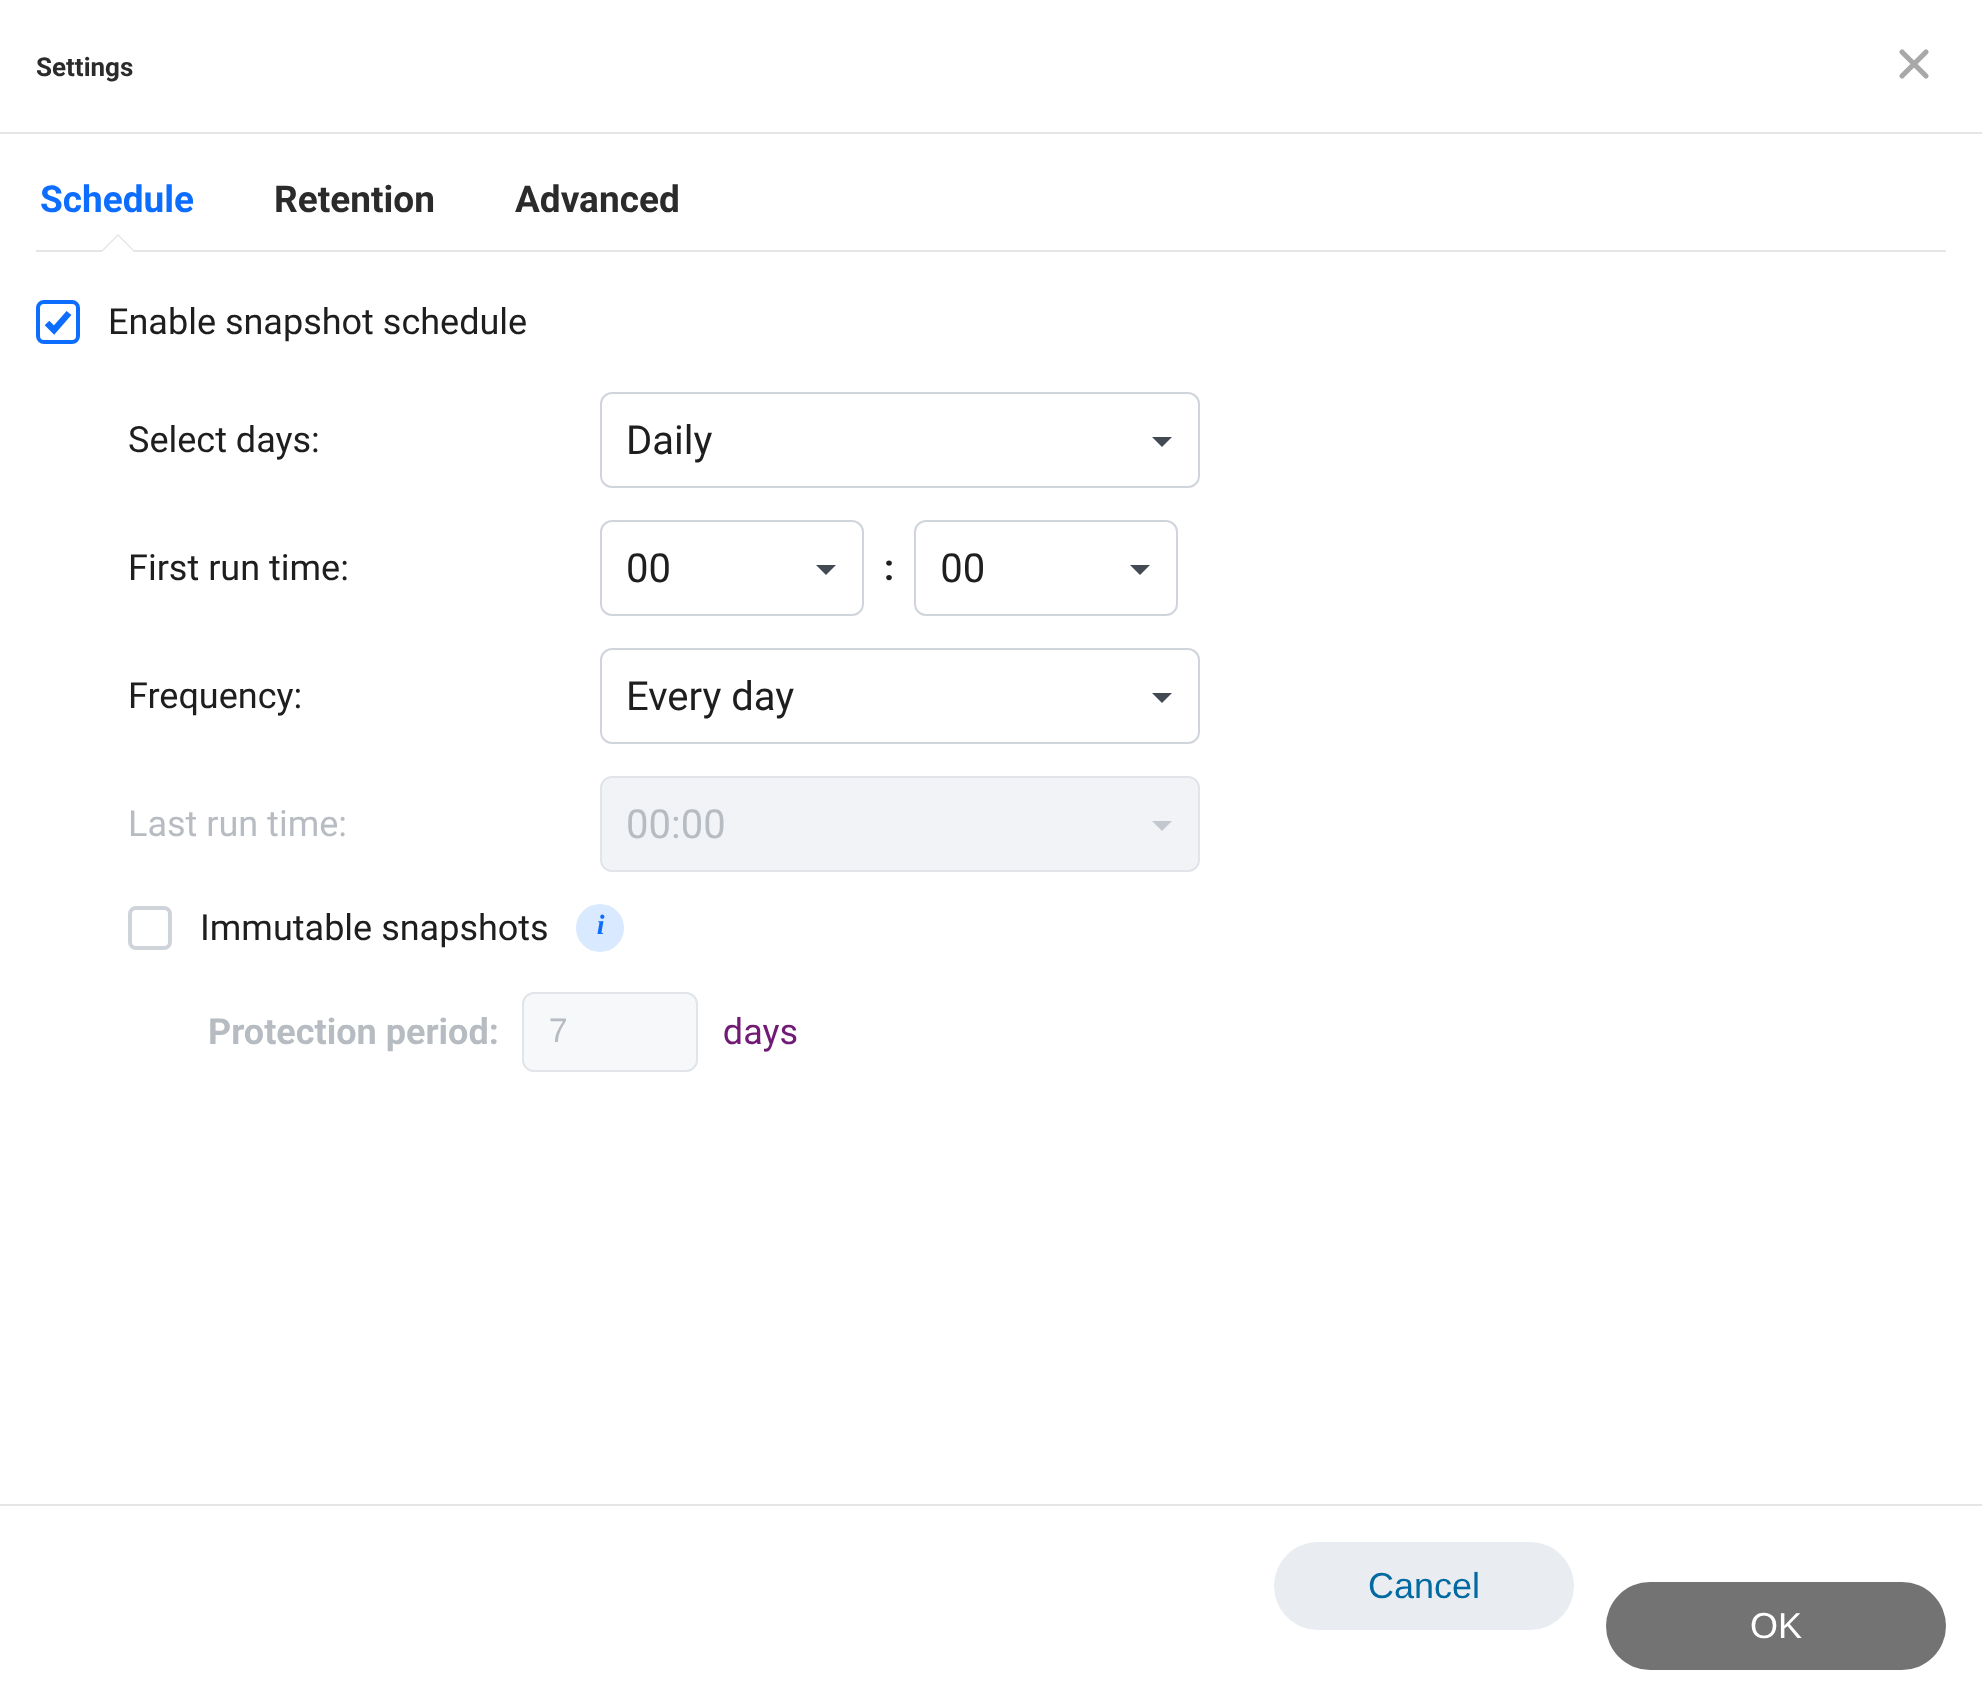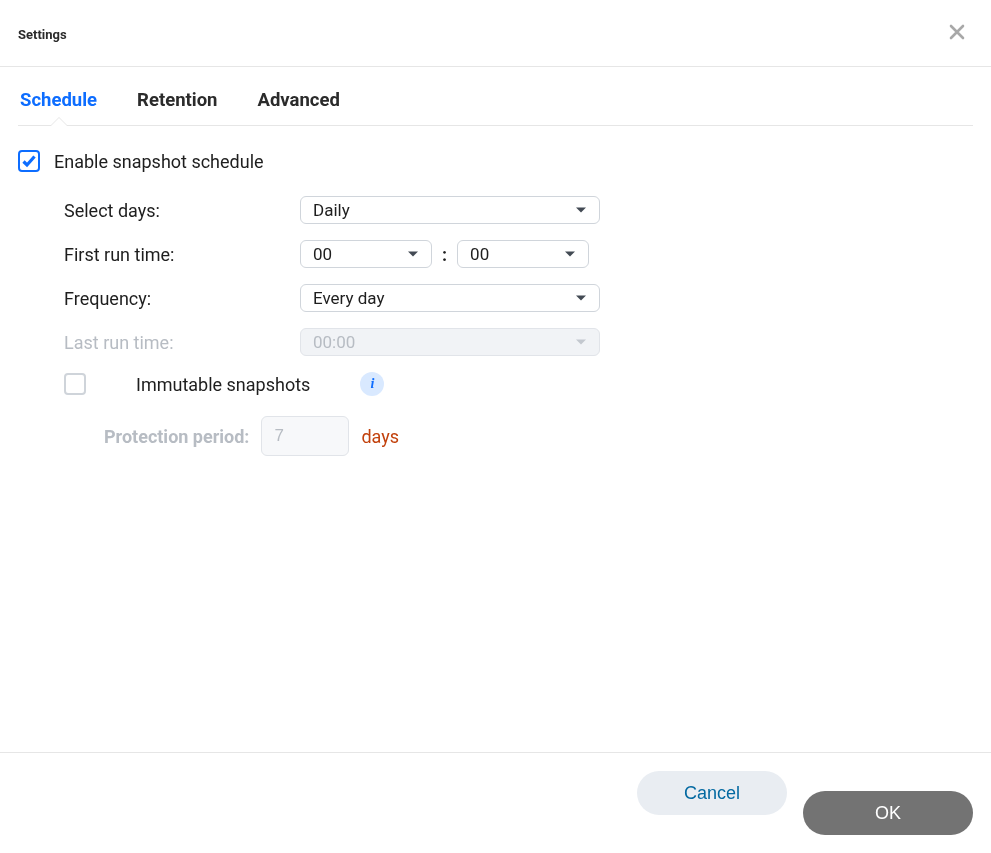--- a/index.html
+++ b/index.html
@@ -61,49 +61,49 @@
   .checkbox svg { width: 16px; height: 16px; stroke: #0d6dff; stroke-width: 3.2; fill:none; display:none; }
   .checkbox.checked svg { display:block; }
 
   .cb-label { margin-left: 14px; font-size: 18px; }
 
   .form-row { display: flex; align-items: center; margin: 0 0 16px 46px; }
   .form-label { width: 236px; font-size: 18px; }
   .form-label.disabled { color: #b7bcc3; }
 
   .select {
-    height: 28px; border: 1px solid #d0d5db; border-radius: 6px; background:#fff;
+    height: 48px; border: 1px solid #d0d5db; border-radius: 6px; background:#fff;
     display: flex; align-items: center; justify-content: space-between;
-    padding: 0 12px; cursor: pointer; font-size: 17px; color:#1e1e1e;
+    padding: 0 12px; cursor: pointer; font-size: 20px; color:#1e1e1e;
   }
   .select.sm { width: 132px; }
   .select.lg { width: 300px; }
   .select.disabled { background: #f1f3f6; color:#b7bcc3; cursor: default; border-color:#e1e4e9; }
   .caret { margin-left: 12px; }
   .caret svg { width: 12px; height: 12px; fill:#434a54; }
   .select.disabled .caret svg { fill:#c3c8cf; }
 
   .time-sep { margin: 0 10px; font-size: 18px; font-weight:700; }
 
-  .indent1 { margin-left: 46px; gap: 36px; }
+  .indent1 { margin-left: 46px; }
   .indent2 { margin-left: 86px; }
 
   .info-badge {
     width: 24px; height:24px; border-radius: 50%; background:#d9e9ff;
     display:inline-flex; align-items:center; justify-content:center;
     margin-left: 14px; cursor: pointer;
   }
   .info-badge span { color:#0d6dff; font-weight:700; font-family: Georgia, 'Times New Roman', serif; font-size:14px; font-style: italic; }
 
   .num-input {
     width: 88px; height:40px; border:1px solid #e1e4e9; border-radius:6px;
     background:#f7f8fa; color:#b7bcc3; font-size:17px; padding: 0 12px;
   }
   .num-input:disabled { color:#b7bcc3; }
-  .unit { margin-left: 12px; color:#c2410c; font-size:18px; }
+  .unit { margin-left: 12px; color:#701a75; font-size:18px; }
 
   
   .footer {
     border-top: 1px solid #e6e6e6;
     padding: 18px 18px; display:flex; justify-content:flex-end; gap: 16px;
   }
   .btn {
     height: 44px; border-radius: 22px; padding: 0 34px; font-size: 18px;
     display:inline-flex; align-items:center; justify-content:center; cursor:pointer;
     border:none; min-width: 150px;

